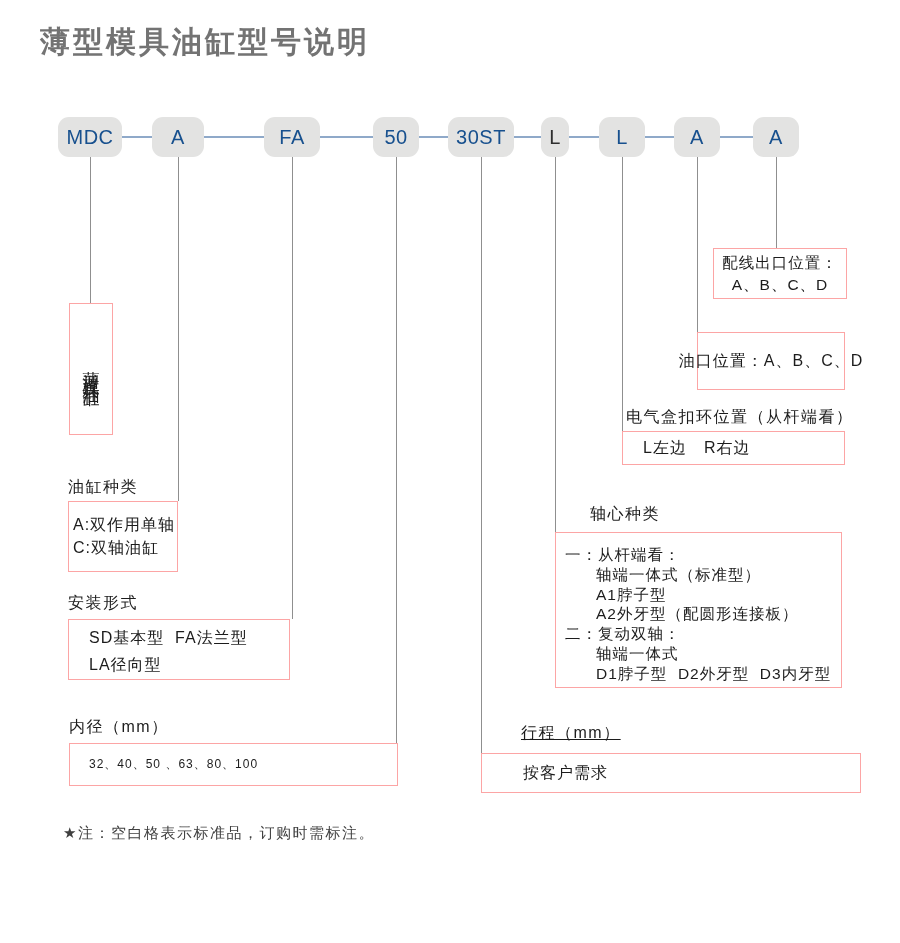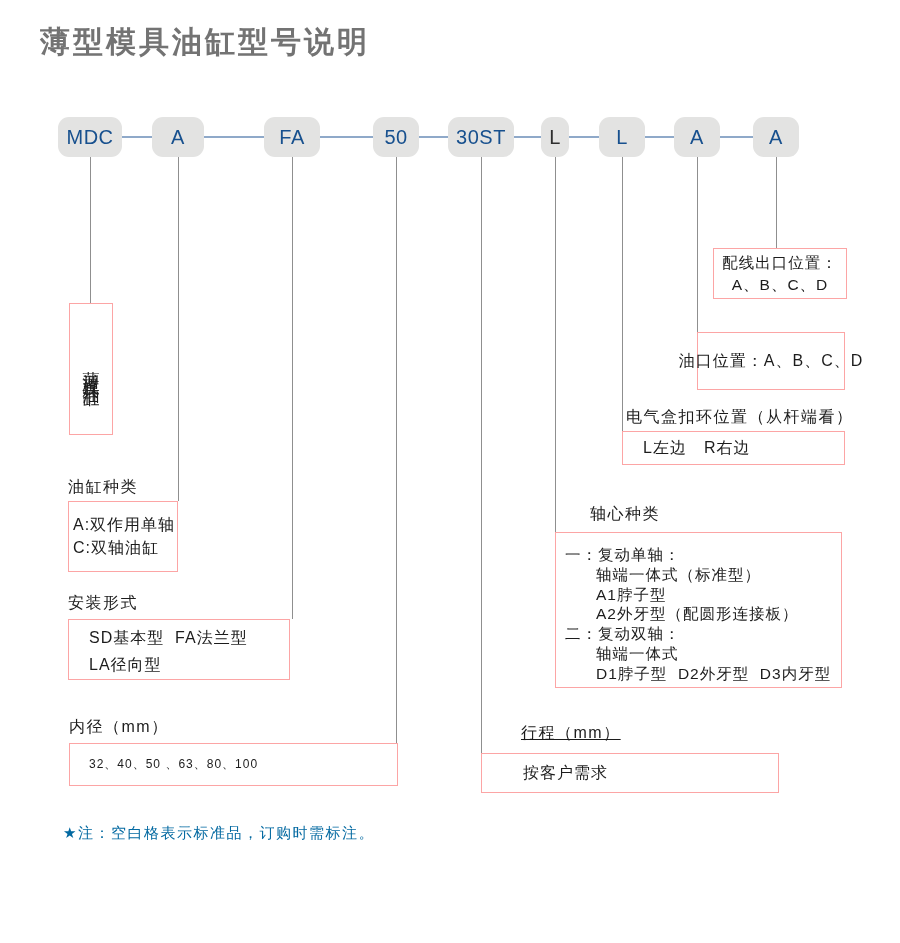--- a/index.html
+++ b/index.html
@@ -90,21 +90,21 @@
     padding: 4px 0 0 20px;
     font-size: 16px; line-height: 27px;
   }
   .bore-box {
     left: 69px; top: 743px; width: 329px; height: 43px;
     display: flex; align-items: center;
     padding-left: 19px;
     font-size: 12px;
   }
   .stroke-box {
-    left: 481px; top: 753px; width: 298px; height: 40px;
+    left: 481px; top: 753px; width: 380px; height: 40px;
     display: flex; align-items: center;
     padding-left: 41px;
     font-size: 16px;
   }
   .shaft-box {
     left: 555px; top: 532px; width: 287px; height: 156px;
     padding: 12px 0 0 9px;
     font-size: 15.5px; line-height: 19.8px;
   }
   .shaft-box .indent { padding-left: 31px; }
@@ -124,21 +124,21 @@
     left: 713px; top: 248px; width: 134px; height: 51px;
     display: flex; flex-direction: column;
     align-items: center; justify-content: center;
     font-size: 15.5px; line-height: 22px;
   }
   .footnote {
     position: absolute;
     left: 63px; top: 824px;
     font-size: 15px;
     letter-spacing: 1.5px;
-    color: #0369a1;
+    color: #404040;
     white-space: pre;
   }
 </style>
 </head>
 <body>
 
 <div class="canvas">
 
   <div class="page-title">薄型模具油缸型号说明</div>
 
@@ -185,21 +185,21 @@
     <div class="exp-line">32、40、50 、63、80、100</div>
   </div>
 
   <div class="section-label" style="left:521px; top:723px;text-decoration:underline;">行程（mm）</div>
   <div class="exp-box stroke-box">
     <div class="exp-line">按客户需求</div>
   </div>
 
   <div class="section-label" style="left:590px; top:504px;">轴心种类</div>
   <div class="exp-box shaft-box">
-    <div class="exp-line">一：复动单轴：</div>
+    <div class="exp-line">一：从杆端看：</div>
     <div class="exp-line indent">轴端一体式（标准型）</div>
     <div class="exp-line indent">A1脖子型</div>
     <div class="exp-line indent">A2外牙型（配圆形连接板）</div>
     <div class="exp-line">二：复动双轴：</div>
     <div class="exp-line indent">轴端一体式</div>
     <div class="exp-line indent">D1脖子型  D2外牙型  D3内牙型</div>
   </div>
 
   <div class="section-label" style="left:626px; top:407px;">电气盒扣环位置（从杆端看）</div>
   <div class="exp-box ebox-box">

